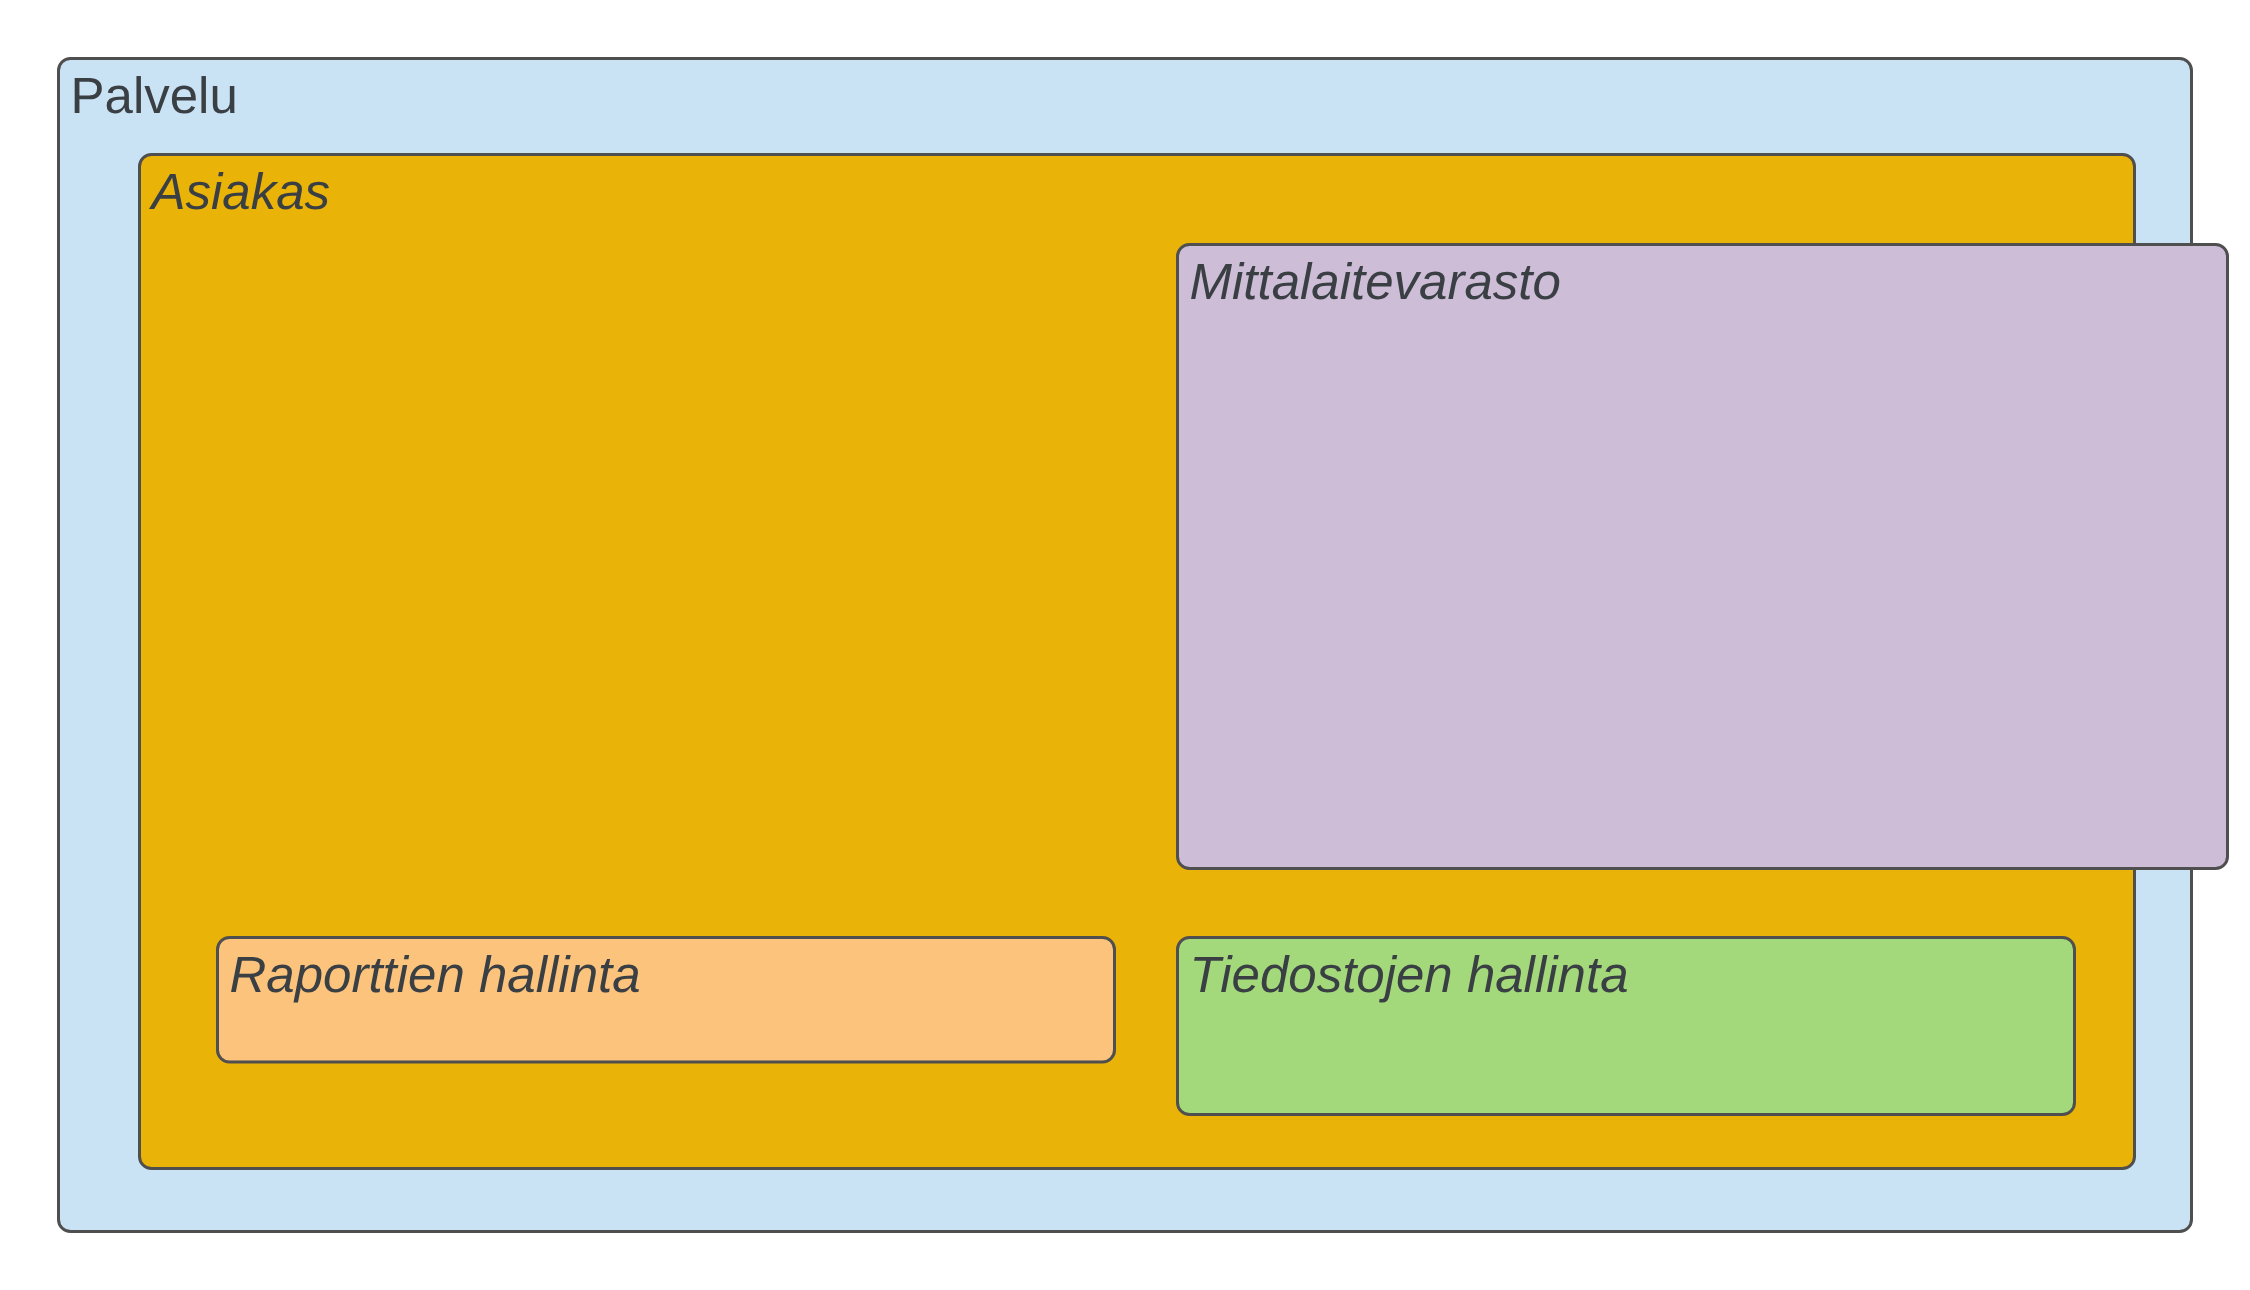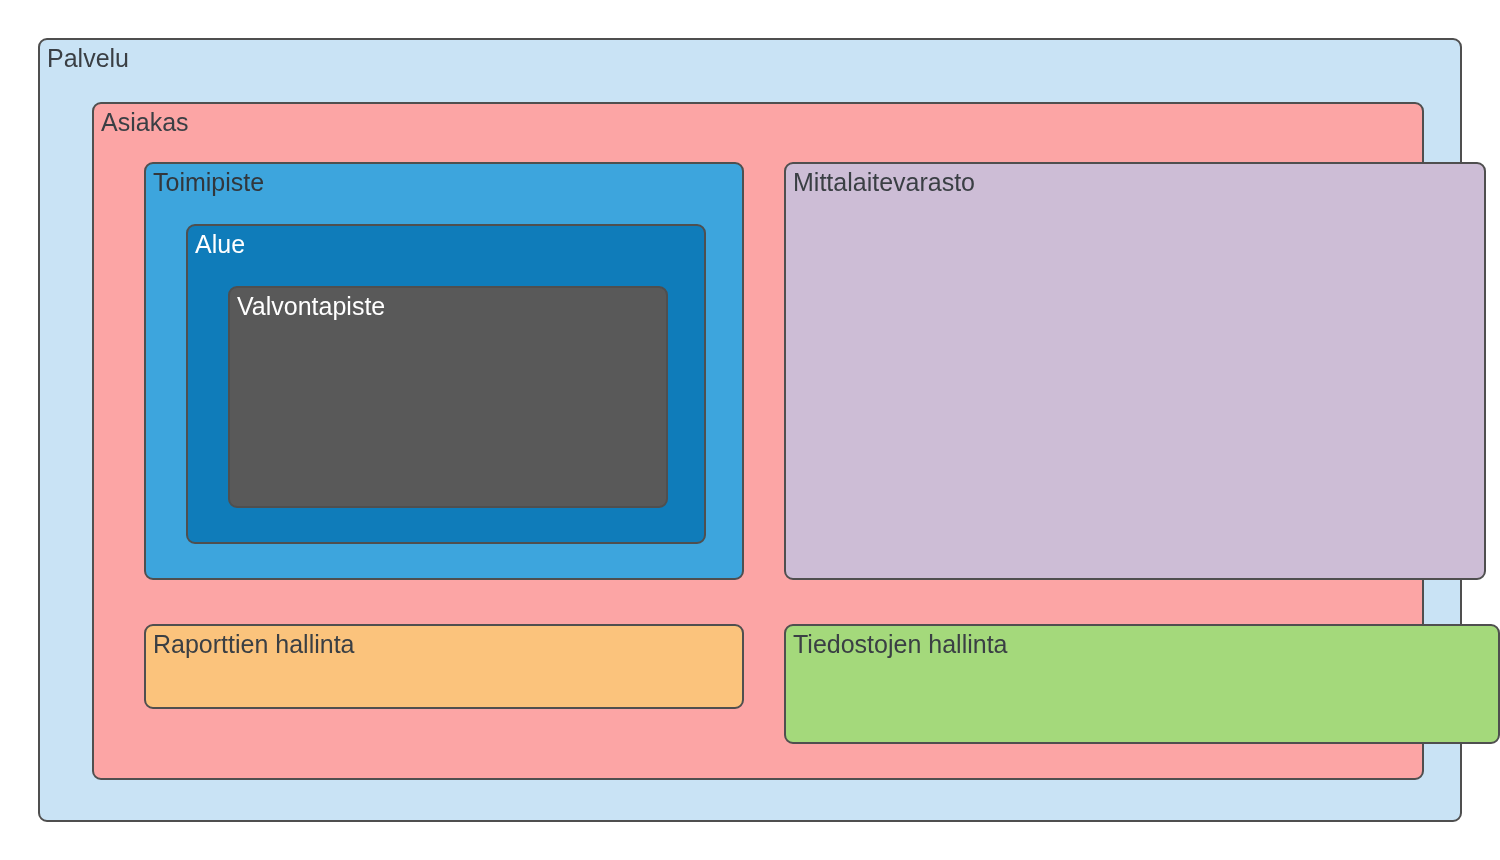--- a/index.html
+++ b/index.html
@@ -19,57 +19,46 @@
   }
   .box {
     position: absolute;
     box-sizing: border-box;
     border: 2.5px solid #4f4f4f;
     border-radius: 9px;
   }
   .box-label {
     display: block;
     padding: 3px 0 0 7px;
-    font-size: 25px;
+    font-size: 34px;
     line-height: 1.25;
     white-space: nowrap;
     user-select: none;
   }
   
   #palvelu        { left: 38px;  top: 38px;  width: 1424px; height: 784px; }
   #asiakas        { left: 52px;  top: 62px;  width: 1332px; height: 678px; }
   #toimipiste     { left: 50px;  top: 58px;  width: 600px;  height: 418px; }
   #mittalaitevarasto { left: 690px; top: 58px; width: 702px; height: 418px; }
   #alue           { left: 40px;  top: 60px;  width: 520px;  height: 320px; }
   #valvontapiste  { left: 40px;  top: 60px;  width: 440px;  height: 222px; }
   #raporttien     { left: 50px;  top: 520px; width: 600px;  height: 85px; }
-  #tiedostojen    { left: 690px; top: 520px; width: 716px;  height: 120px; }
+  #tiedostojen    { left: 690px; top: 520px; width: 600px;  height: 120px; }
 </style>
 </head>
 <body>
 
 <div class="stage">
 
   <div class="box" id="palvelu" style="background-color: rgb(201, 227, 245);">
     <span class="box-label" style="color: rgb(58, 63, 68);">Palvelu</span>
 
-    <div class="box" id="asiakas" style="background-color: #fca5a5;">
+    <div class="box" id="asiakas" style="background-color: #eab308; font-style: italic;">
       <span class="box-label" style="color: rgb(58, 63, 68);">Asiakas</span>
 
-      <div class="box" id="toimipiste" style="background-color: rgb(61, 165, 221);">
-        <span class="box-label" style="color: rgb(50, 55, 60);">Toimipiste</span>
-
-        <div class="box" id="alue" style="background-color: rgb(15, 124, 186);">
-          <span class="box-label" style="color: rgb(255, 255, 255);">Alue</span>
-
-          <div class="box" id="valvontapiste" style="background-color: rgb(89, 89, 89);">
-            <span class="box-label" style="color: rgb(255, 255, 255);">Valvontapiste</span>
-          </div>
-        </div>
-      </div>
 
       <div class="box" id="mittalaitevarasto" style="background-color: rgb(205, 189, 214);">
         <span class="box-label" style="color: rgb(58, 63, 68);">Mittalaitevarasto</span>
       </div>
 
       <div class="box" id="raporttien" style="background-color: rgb(251, 195, 124);">
         <span class="box-label" style="color: rgb(58, 63, 68);">Raporttien hallinta</span>
       </div>
 
       <div class="box" id="tiedostojen" style="background-color: rgb(164, 217, 123);">

